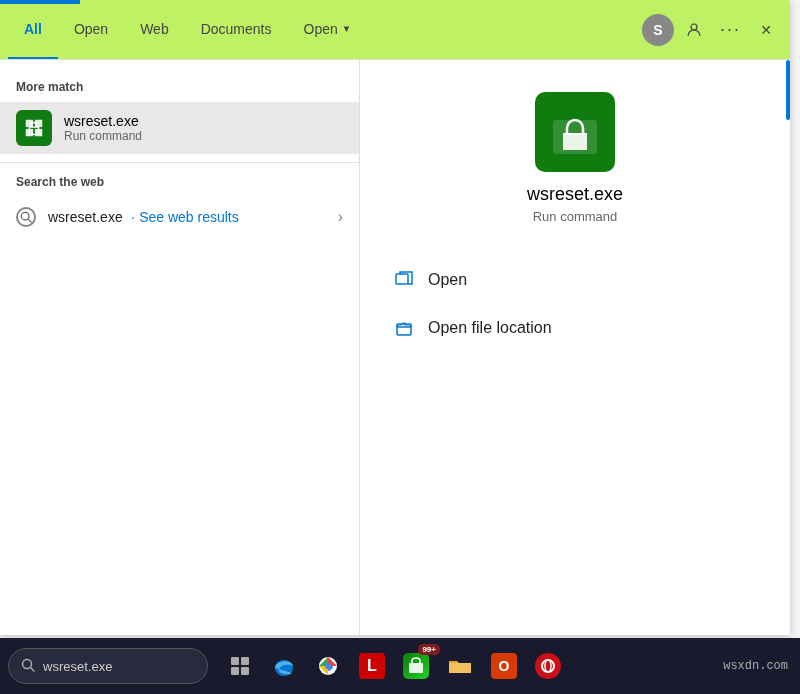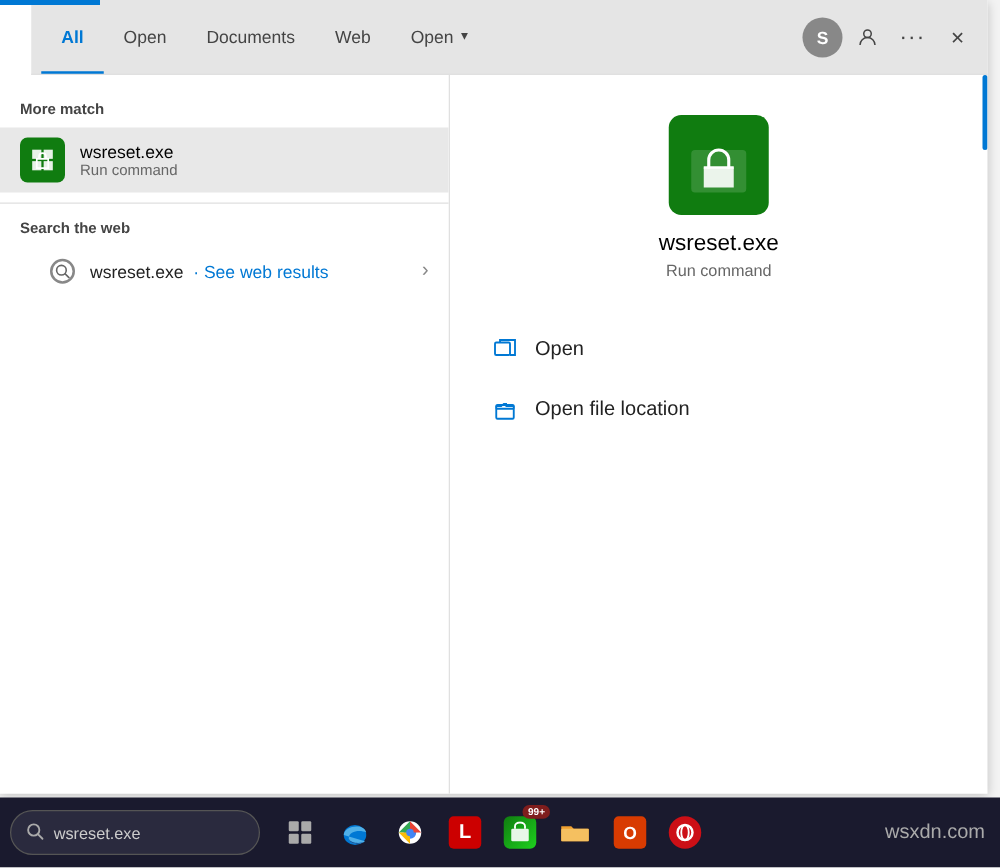--- a/index.html
+++ b/index.html
@@ -22,26 +22,25 @@
       left: 0;
       display: flex;
       flex-direction: column;
       box-shadow: 0 2px 8px rgba(0,0,0,0.2);
     }
 
     
     .tab-bar {
       display: flex;
       align-items: stretch;
-      background: #e5e5e5;
+      background: #bef264;
       border-bottom: 1px solid #e0e0e0;
       height: 60px;
       padding: 0 8px;
       flex-shrink: 0;
-      margin-left: 25px;
     }
 
     .tab-item {
       display: flex;
       align-items: center;
       justify-content: center;
       padding: 0 16px;
       font-size: 14px;
       color: #444;
       cursor: pointer;
@@ -171,21 +170,20 @@
       font-size: 12px;
       color: #666;
     }
 
     .web-search-item {
       display: flex;
       align-items: center;
       padding: 10px 16px;
       cursor: pointer;
       gap: 12px;
-      margin-left: 24px;
     }
 
     .web-search-icon {
       width: 20px;
       height: 20px;
       border: 2px solid #888;
       border-radius: 50%;
       display: flex;
       align-items: center;
       justify-content: center;
@@ -338,21 +336,22 @@
 
     .taskbar-right {
       display: flex;
       align-items: center;
       padding-right: 12px;
       gap: 4px;
     }
 
     .site-label {
       color: #aaa;
-      font-size: 16px;
+      font-size: 12px;
+      font-family: Liberation Mono, monospace;
     }
 
     
     .right-scrollbar-outer {
       position: absolute;
       right: 0;
       top: 0;
       bottom: 0;
       width: 8px;
       background: transparent;
@@ -397,24 +396,24 @@
 <div class="search-window">
 
   <div class="tab-bar">
     <div class="tab-item active">
       <span>All</span>
     </div>
     <div class="tab-item">
       <span>Open</span>
     </div>
     <div class="tab-item">
+      <span>Web</span>
+    </div>
+    <div class="tab-item">
       <span>Documents</span>
-    </div>
-    <div class="tab-item">
-      <span>Web</span>
     </div>
     <div class="tab-item tab-more">
       <span>Open</span>
       <span style="font-size:11px; margin-left:2px; color:#444;">▾</span>
     </div>
     <div class="tab-bar-spacer"></div>
     <div class="header-actions">
       <button class="avatar-btn">
         <span>S</span>
       </button>

